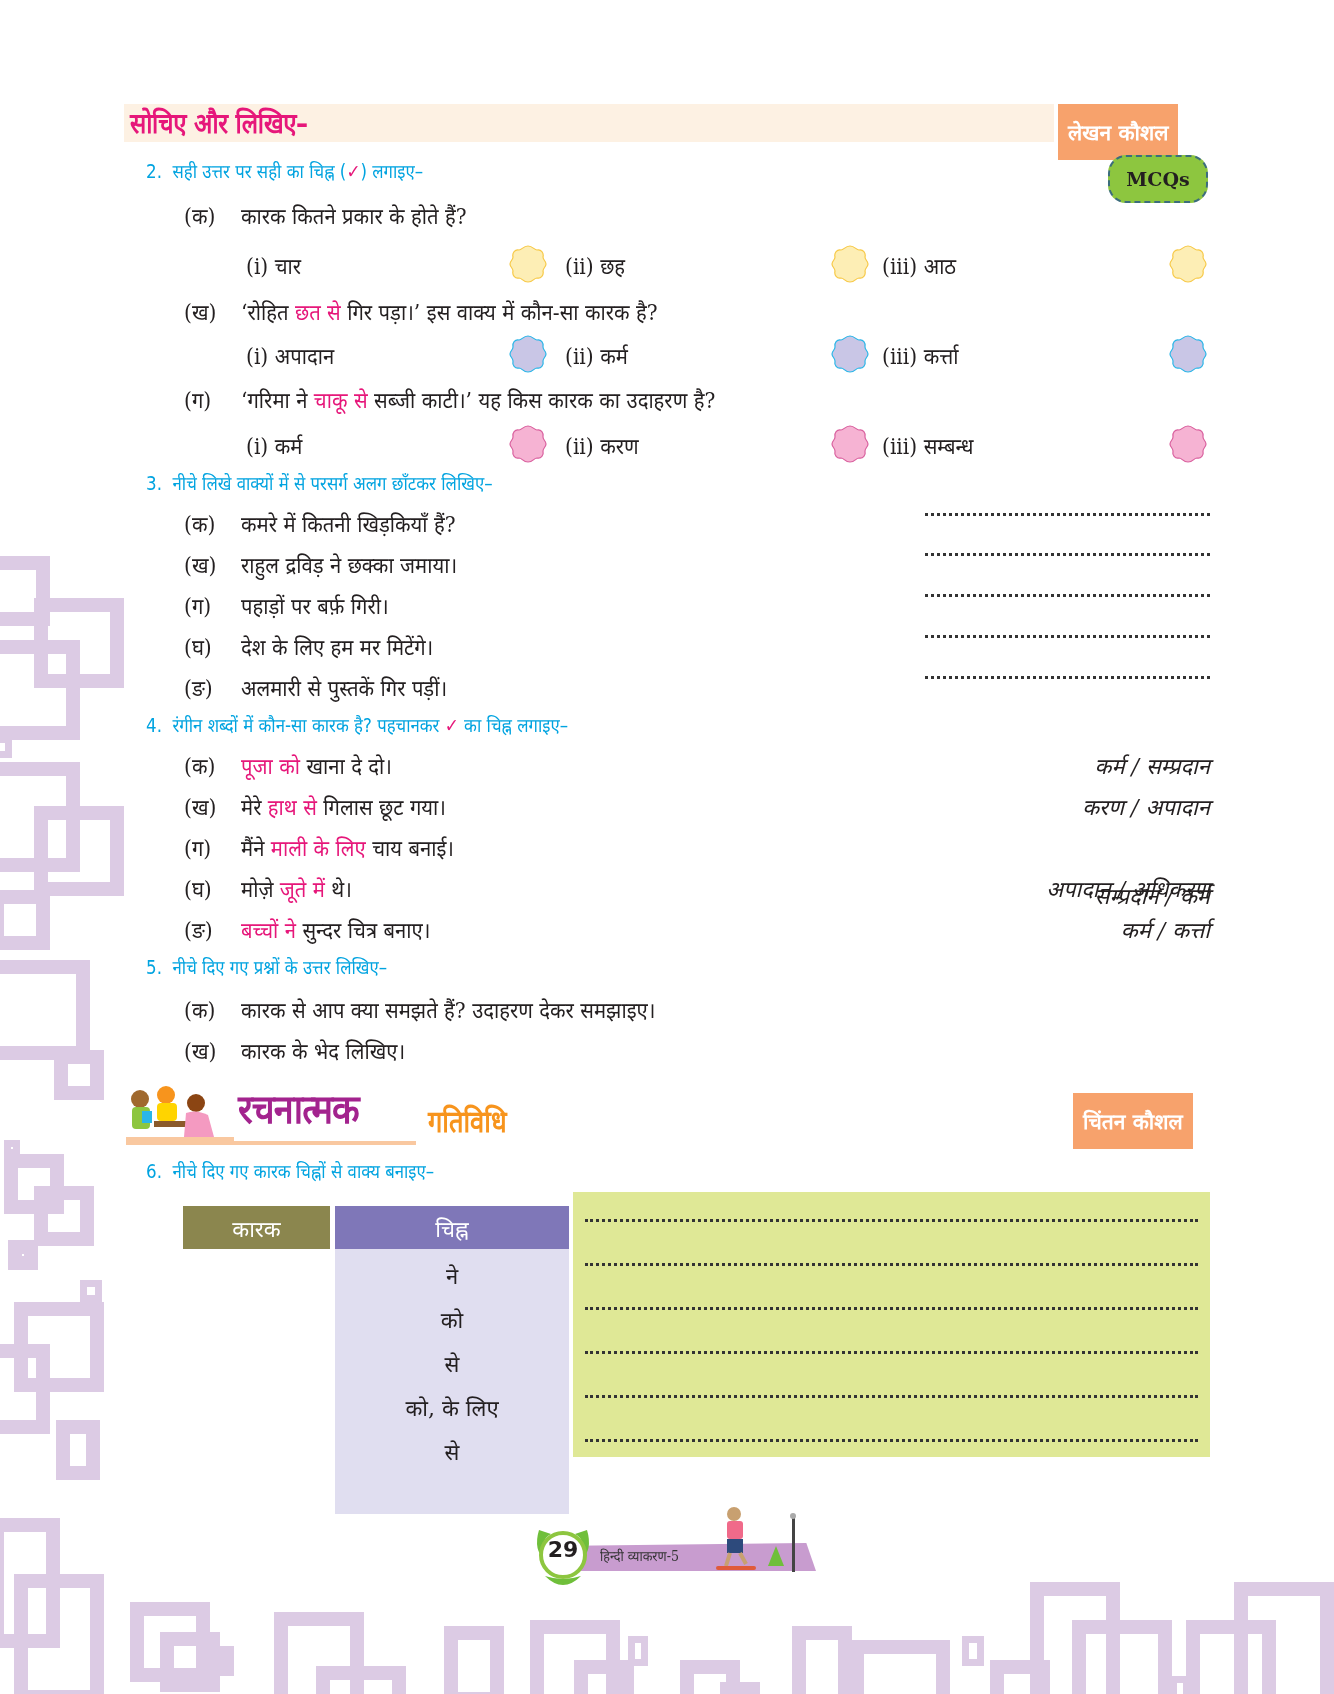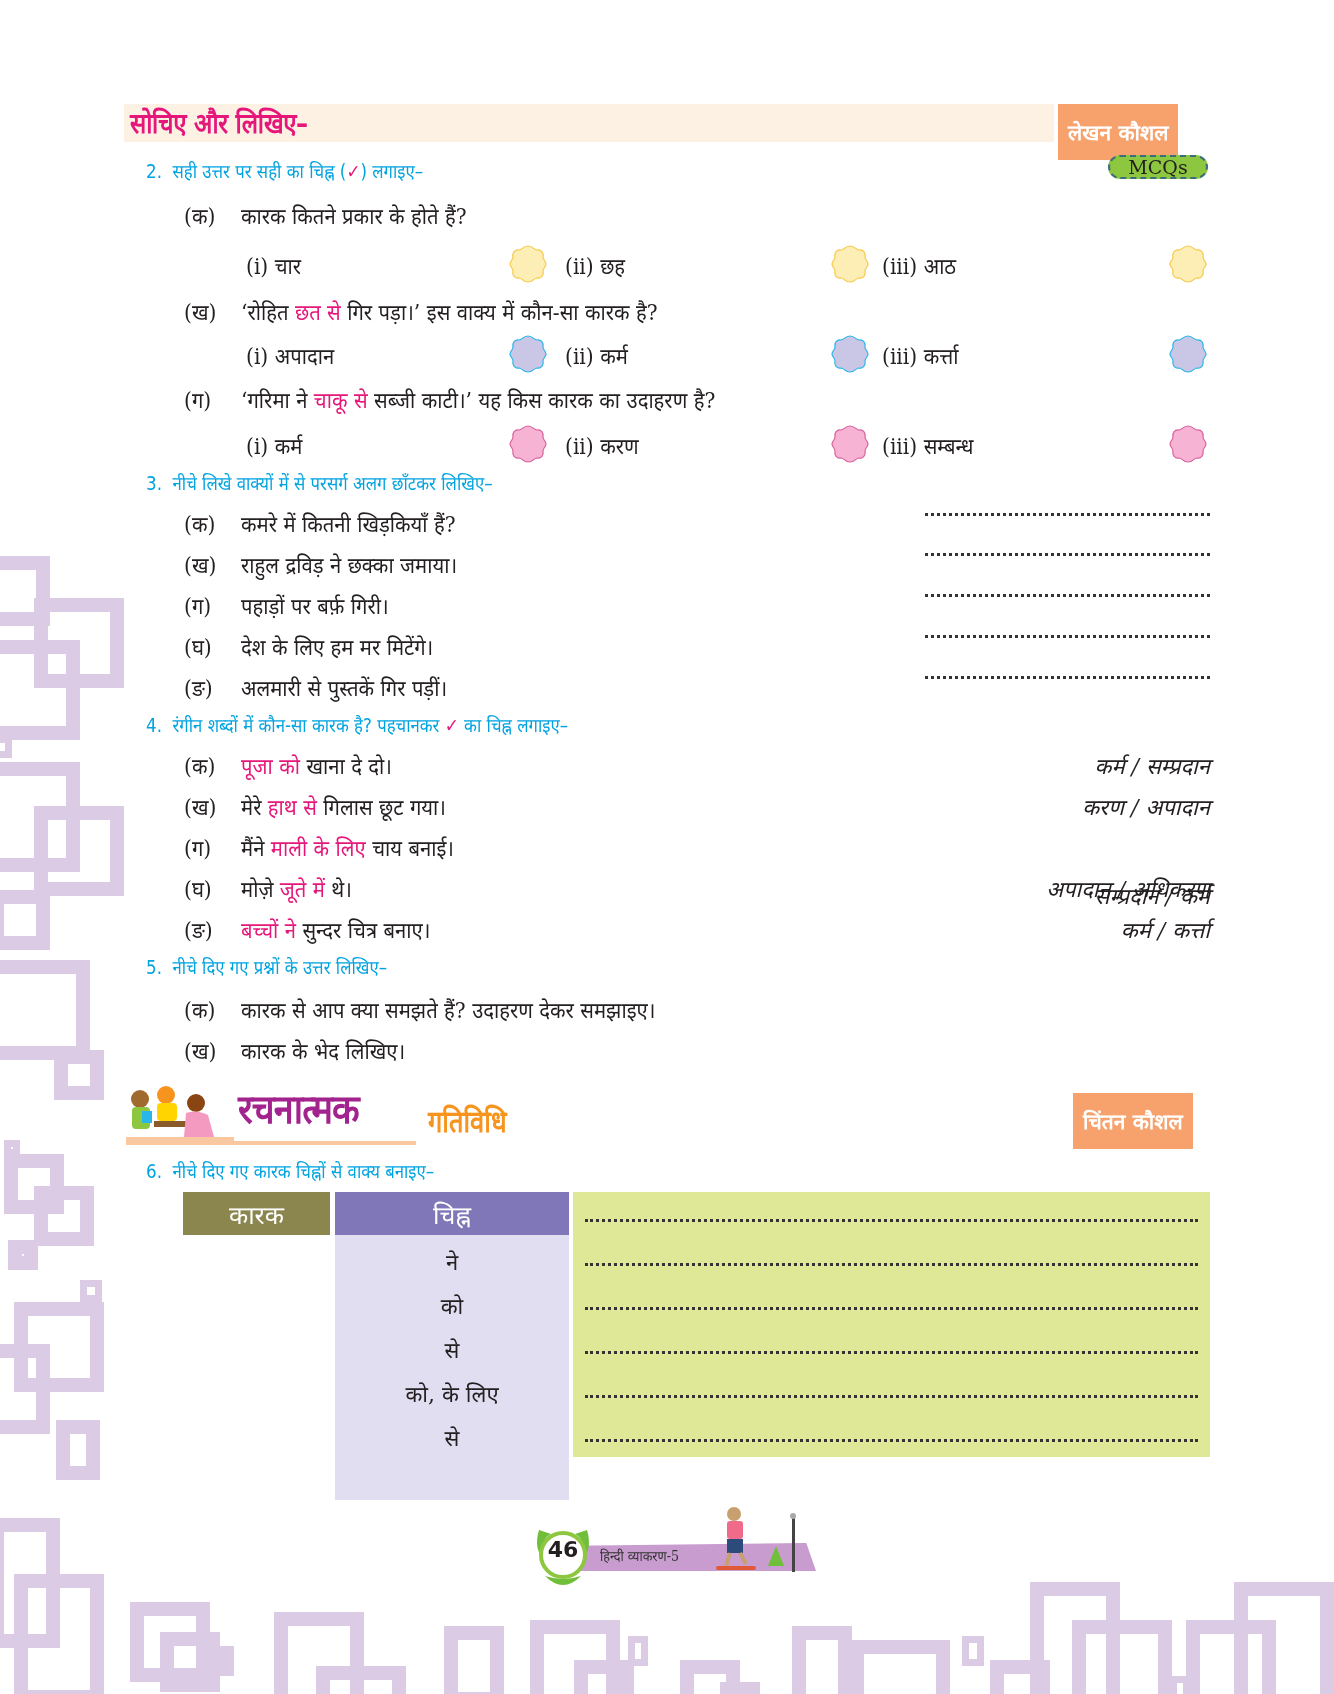--- a/index.html
+++ b/index.html
@@ -9,21 +9,21 @@
   
   .deco { position: absolute; border: 14px solid #dccbe4; }
   .deco.thin { border-width: 7px; }
 
   .abs { position: absolute; }
 
   
   .sec-bar { position: absolute; left: 124px; top: 104px; width: 930px; height: 38px; background: #fdf1e3; }
   .sec-title { position: absolute; left: 130px; top: 103px; font-family: "DejaVu Sans", sans-serif; font-size: 28px; font-weight: bold; color: #e6177a; letter-spacing: -0.5px; transform: scaleX(0.86); transform-origin: left center; }
   .skill-tag { position: absolute; background: #f7a26c; color: #fff; font-family: "DejaVu Sans", sans-serif; font-weight: bold; font-size: 21px; padding: 14px 10px; transform-origin: left center; }
-  .mcq-badge { position: absolute; left: 1108px; top: 155px; width: 100px; height: 24px; border-radius: 18px; background: #8dc63f; border: 2px dashed #3c6d7c; font-family: "DejaVu Serif", serif; font-weight: normal; font-size: 19px; color: #231f20; display: flex; align-items: center; justify-content: center; text-align: center; }
+  .mcq-badge { position: absolute; left: 1108px; top: 155px; width: 100px; height: 48px; border-radius: 18px; background: #8dc63f; border: 2px dashed #3c6d7c; font-family: "DejaVu Serif", serif; font-weight: bold; font-size: 19px; color: #231f20; display: flex; align-items: center; justify-content: center; text-align: center; }
 
   .qhead { position: absolute; font-family: "DejaVu Sans", sans-serif; font-size: 19px; color: #00a3e0; white-space: nowrap; transform: scaleX(0.88); transform-origin: left center; }
   .qhead .num { margin-right: 12px; }
   .qhead .tick { color: #e6177a; font-weight: bold; }
 
   .line { position: absolute; font-size: 22px; white-space: nowrap; transform: scaleX(0.92); transform-origin: left center; }
   .line .lbl { display: inline-block; width: 62px; }
   .pink { color: #e6177a; }
 
   .opt { position: absolute; font-size: 22px; white-space: nowrap; transform: scaleX(0.92); transform-origin: left center; }
@@ -35,21 +35,21 @@
 
   
   .kids { position: absolute; left: 126px; top: 1085px; width: 108px; height: 60px; }
   .rach-title { position: absolute; left: 238px; top: 1080px; font-family: "DejaVu Sans", sans-serif; font-weight: bold; font-size: 40px; color: #a3238e; transform: scaleX(0.9); transform-origin: left center; letter-spacing: -1px; }
   .gati-title { position: absolute; left: 428px; top: 1100px; font-family: "DejaVu Sans", sans-serif; font-weight: bold; font-size: 30px; color: #f7941d; transform: scaleX(0.85); transform-origin: left center; }
   .rach-underline { position: absolute; left: 126px; top: 1141px; width: 290px; height: 4px; background: #f9c8a0; }
 
   
   .tbl { position: absolute; left: 183px; top: 1192px; width: 1027px; }
   .col { position: absolute; top: 0; }
-  .col-head { height: 43px; color: #fff; font-family: "DejaVu Sans", sans-serif; font-size: 25px; display: flex; align-items: center; justify-content: center; }
+  .col-head { height: 43px; color: #fff; font-family: "DejaVu Sans", sans-serif; font-size: 22px; display: flex; align-items: center; justify-content: center; margin-top: 14px; }
   .col-body { height: 265px; padding-top: 4px; }
   .cell { height: 44px; font-size: 22px; display: flex; align-items: center; justify-content: center; white-space: nowrap; }
   .vcell { height: 44px; display: flex; align-items: center; padding: 0 12px; }
   .vcell .dl { width: 100%; border-bottom: 3px dotted #333; margin-top: 4px; }
 
   
   .footer-band { position: absolute; left: 574px; top: 1543px; width: 242px; height: 28px; background: #c89ccf; clip-path: polygon(0 10%, 96% 0, 100% 100%, 0 100%); }
   .page-circle { position: absolute; left: 531px; top: 1520px; width: 64px; height: 70px; }
   .page-num { position: absolute; left: 538px; top: 1537px; width: 50px; text-align: center; font-family: "DejaVu Sans", sans-serif; font-weight: bold; font-size: 22px; color: #231f20; }
   .book-name { position: absolute; left: 600px; top: 1546px; font-size: 14px; color: #333; transform: scaleX(0.9); transform-origin: left center; white-space: nowrap; }
@@ -268,21 +268,21 @@
   </div>
 </div>
 
 <div class="footer-band"></div>
 <svg class="page-circle" viewBox="0 0 64 70">
   <path d="M8 10 Q2 30 14 40 Q8 20 20 14 Z" fill="#6fbf3a"></path>
   <path d="M56 10 Q62 30 50 40 Q56 20 44 14 Z" fill="#6fbf3a"></path>
   <path d="M14 56 Q32 74 50 56 Q32 62 14 56 Z" fill="#6fbf3a"></path>
   <circle cx="32" cy="35" r="22" fill="#ffffff" stroke="#8dc63f" stroke-width="4"></circle>
 </svg>
-<div class="page-num">46</div>
+<div class="page-num">29</div>
 <div class="book-name">हिन्दी व्याकरण-5</div>
 <svg class="abs" style="left:712px;top:1506px;width:90px;height:70px;" viewBox="0 0 90 70">
   <circle cx="22" cy="8" r="7" fill="#c8a070"></circle>
   <rect x="15" y="15" width="16" height="18" rx="3" fill="#f06a8a"></rect>
   <rect x="15" y="33" width="16" height="14" fill="#2d4a7c"></rect>
   <line x1="18" y1="47" x2="14" y2="60" stroke="#c8a070" stroke-width="4"></line>
   <line x1="28" y1="47" x2="34" y2="58" stroke="#c8a070" stroke-width="4"></line>
   <rect x="4" y="60" width="40" height="4" rx="2" fill="#e05a3a"></rect>
   <polygon points="64,40 56,60 72,60" fill="#6fbf3a"></polygon>
   <rect x="80" y="10" width="3" height="56" fill="#444"></rect>

